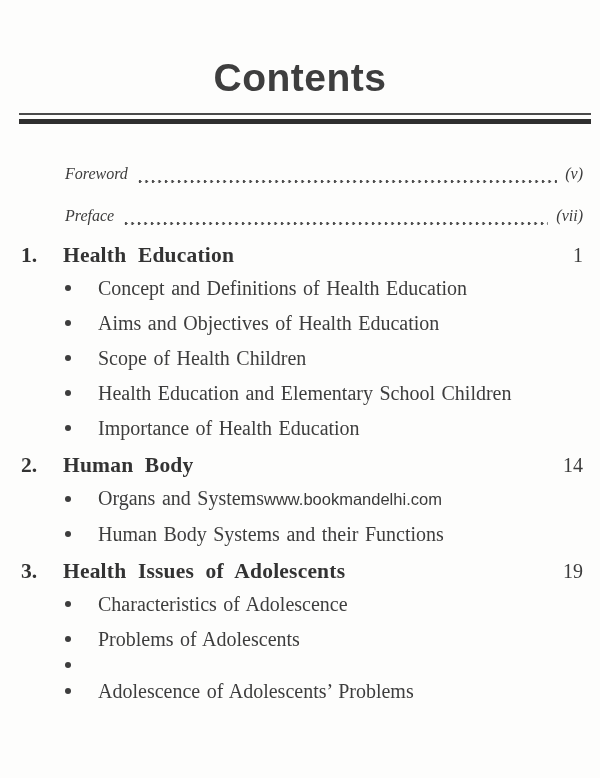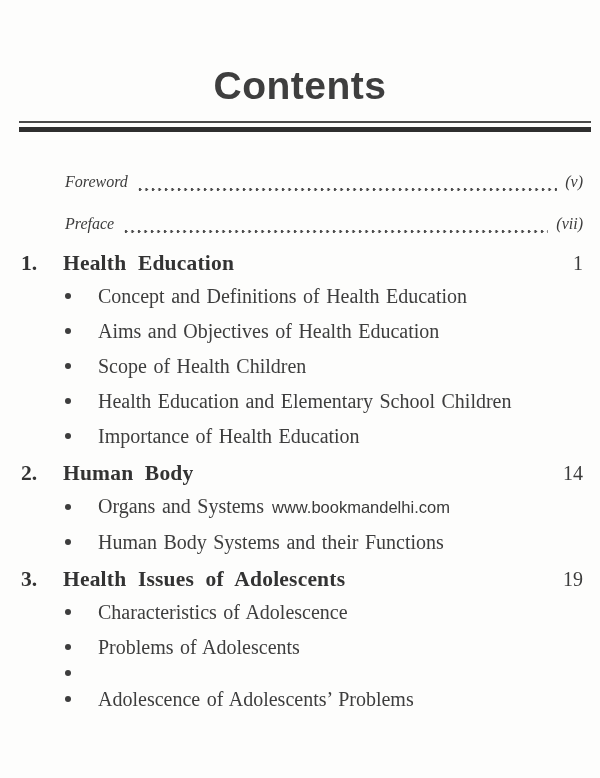--- a/index.html
+++ b/index.html
@@ -9,21 +9,21 @@
     height: 778px;
     margin: 0;
     background: #fdfdfc;
     color: #3d3d3d;
     font-family: "Liberation Serif", serif;
     overflow: hidden;
     box-sizing: border-box;
   }
   
   .title {
-    margin: 12px;
+    margin: 4px;
     padding-top: 52px;
     text-align: center;
     font-family: "Liberation Sans", sans-serif;
     font-weight: bold;
     font-size: 39px;
     line-height: 44px;
     letter-spacing: 0.5px;
     color: #3e3e3e;
   }
   
@@ -86,21 +86,20 @@
     width: 6px;
     height: 6px;
     border-radius: 50%;
     background: #3d3d3d;
     align-self: center;
     margin-right: 27px;
   }
   .wm {
     font-family: "Liberation Sans", sans-serif;
     font-size: 16.5px;
-    margin-left: 8px;
     word-spacing: 0;
     color: #3a3a3a;
   }
   sup.fn { font-size: 11px; margin-left: 1px; color: #3a3a3a; }
 </style>
 </head>
 <body>
 
 <div class="page">
 

